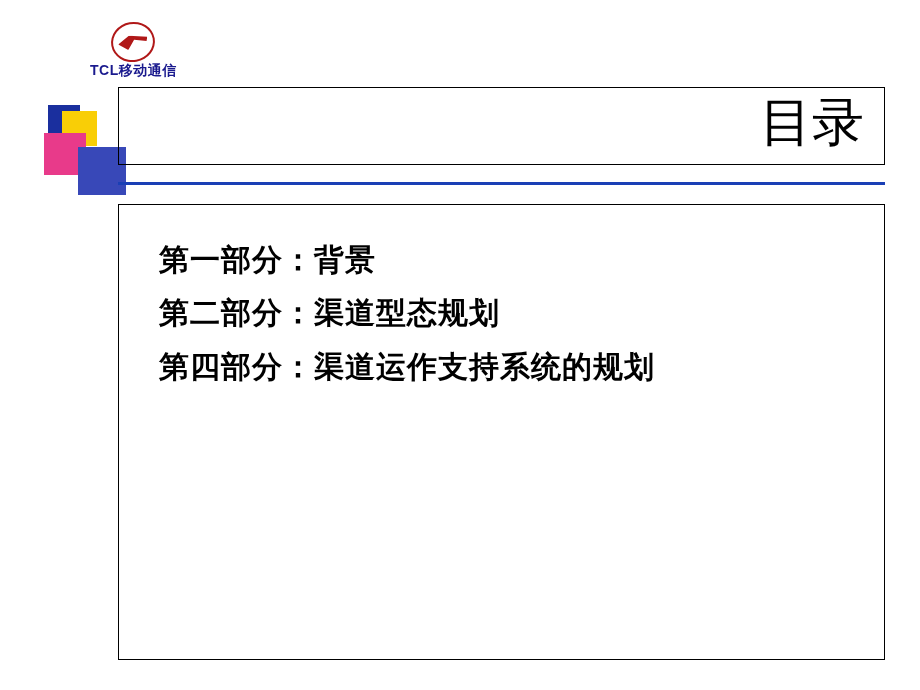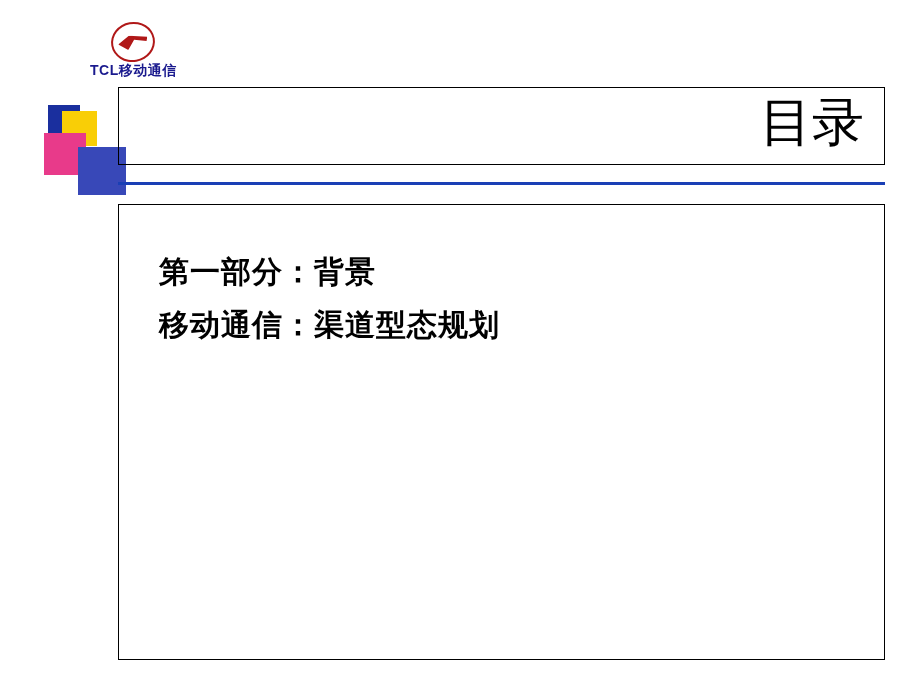--- a/index.html
+++ b/index.html
@@ -113,21 +113,21 @@
       height: 3px;
       background: #1a3fb5;
     }
     .content-box {
       position: absolute;
       top: 204px;
       left: 118px;
       right: 35px;
       bottom: 30px;
       border: 1.5px solid #000;
-      padding: 40px 40px;
+      padding: 28px 40px;
     }
     .toc-item {
       font-size: 30px;
       font-weight: bold;
       color: #000;
       line-height: 1.78;
       letter-spacing: 1px;
     }
   </style>
 </head>
@@ -150,14 +150,15 @@
 </div>
 
 <div class="title-box">
   <div class="title-text">目录</div>
 </div>
 
 <div class="underline"></div>
 
 <div class="content-box">
   <div class="toc-item">第一部分：背景</div>
-  <div class="toc-item">移动通信：渠道型态规划</div>
+  <div class="toc-item">第二部分：渠道型态规划</div>
+  <div class="toc-item">第四部分：渠道运作支持系统的规划</div>
 </div>
 
 </body></html>

